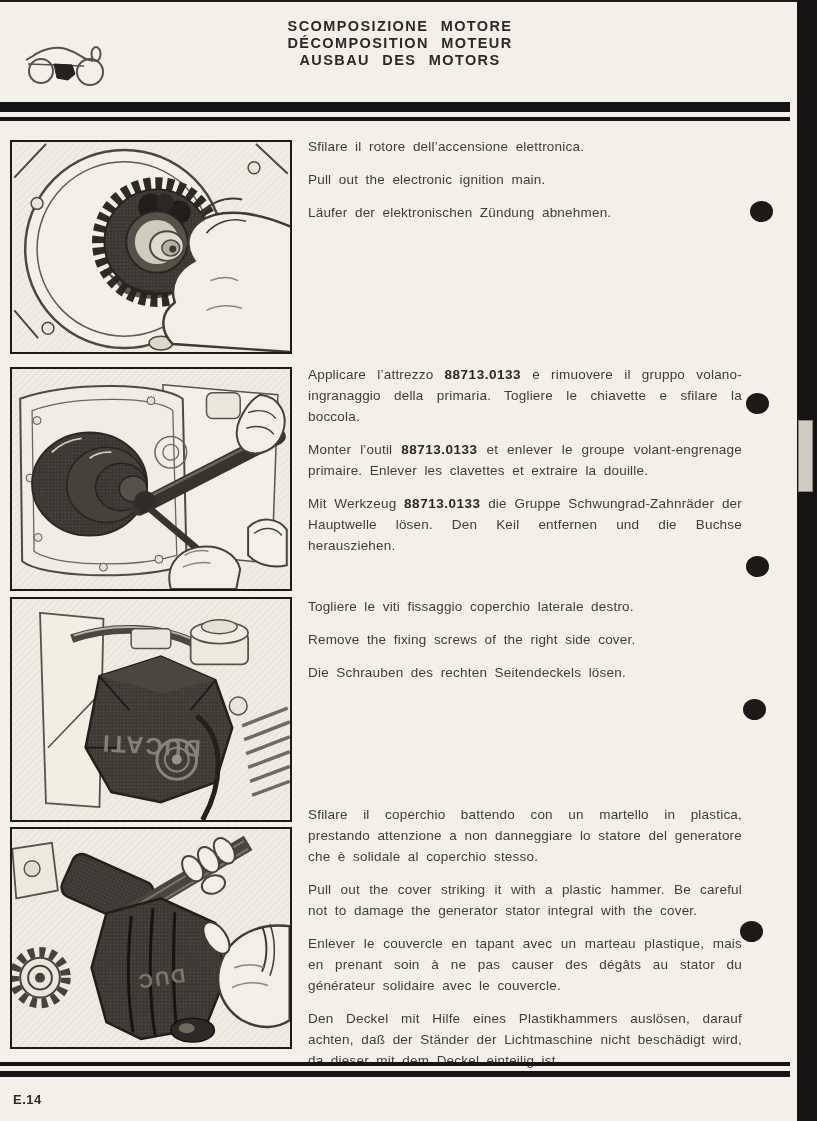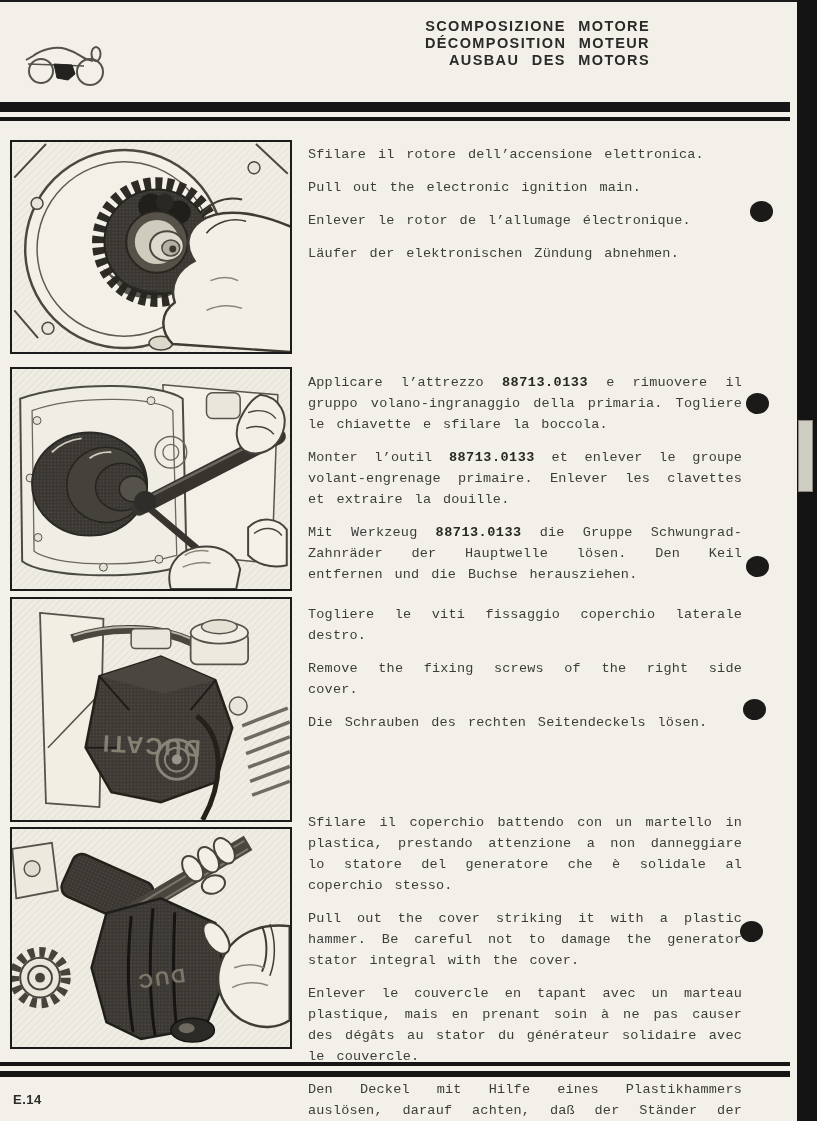--- a/index.html
+++ b/index.html
@@ -9,21 +9,21 @@
     font-family:"Liberation Sans",sans-serif;
   }
   .abs{position:absolute;}
   
   #top-edge{left:0;top:0;width:817px;height:2px;background:#1c1c1c;}
   
   #logo{left:20px;top:26px;width:92px;height:62px;}
   #title{left:150px;top:18px;width:500px;text-align:center;color:#2c2a28;}
   #title div{
     font-size:14.5px;font-weight:bold;line-height:17px;
-    letter-spacing:1.4px;word-spacing:7px;text-align:right;
+    letter-spacing:1.4px;word-spacing:7px;
   }
   
   .rule{background:#151515;}
   #rule-top-a{left:0;top:102px;width:790px;height:10px;}
   #rule-top-b{left:0;top:117px;width:790px;height:4px;}
   #rule-bot-a{left:0;top:1062px;width:790px;height:4px;}
   #rule-bot-b{left:0;top:1071px;width:790px;height:6px;}
   
   #right-bar{left:797px;top:0;width:20px;height:1121px;background:#141414;}
   #binding-tab{left:798px;top:420px;width:15px;height:72px;background:#cfccc1;border:1px solid #8a887e;box-sizing:border-box;}
@@ -37,21 +37,21 @@
   #fig2{top:367px;height:224px;}
   #fig3{top:597px;height:225px;}
   #fig4{top:827px;height:222px;}
   .fig svg{display:block;width:100%;height:100%;}
   
   .text-block{
     left:308px;width:434px;color:#3f3d3a;
     font-size:13.5px;text-align:justify;
   }
   #txt1{top:136px;} #txt2{top:364px;} #txt3{top:596px;} #txt4{top:804px;}
-  .text-block p{margin:8px 0 12px 0;line-height:21px;word-spacing:3.5px;letter-spacing:0.2px;font-family:Liberation Mono, monospace;}
+  .text-block p{margin:0 0 12px 0;line-height:21px;word-spacing:3.5px;letter-spacing:0.2px;}
   .text-block b{font-weight:bold;color:#2a2824;letter-spacing:0.5px;}
   
   #page-num{left:13px;top:1092px;font-size:13px;font-weight:bold;letter-spacing:0.5px;color:#2e2c2a;}
 </style>
 </head>
 <body>
 
 <div id="page">
 
   <div id="top-edge" class="abs"></div>
@@ -228,21 +228,20 @@
       <ellipse cx="206" cy="110" rx="10" ry="18" transform="rotate(-35 206 110)" fill="#f1efe6" stroke="#3f3c36" stroke-width="2"></ellipse>
       <path d="M252,98 C258,112 258,130 252,144" fill="none" stroke="#3f3c36" stroke-width="2"></path>
       <path d="M260,96 C266,112 266,132 260,148" fill="none" stroke="#3f3c36" stroke-width="1.5"></path>
       <path d="M224,140 C234,136 246,136 254,140 M222,160 C234,154 248,154 258,158" fill="none" stroke="#8a867b" stroke-width="1.5"></path>
     </svg>
   </div>
 
   <div id="txt1" class="abs text-block">
       <p lang="it"><span>Sfilare il rotore dell’accensione elettronica.</span></p>
       <p lang="en"><span>Pull out the electronic ignition main.</span></p>
-      <p lang="fr"><span>Enlever le rotor de l’allumage électronique.</span></p>
       <p lang="de"><span>Läufer der elektronischen Zündung abnehmen.</span></p>
     </div>
   <div id="txt2" class="abs text-block">
       <p lang="it"><span>Applicare l’attrezzo </span><b>88713.0133</b><span> e rimuovere il gruppo volano-ingranaggio della primaria. Togliere le chiavette e sfilare la boccola.</span></p>
       <p lang="fr"><span>Monter l’outil </span><b>88713.0133</b><span> et enlever le groupe volant-engrenage primaire. Enlever les clavettes et extraire la douille.</span></p>
       <p lang="de"><span>Mit Werkzeug </span><b>88713.0133</b><span> die Gruppe Schwungrad-Zahnräder der Hauptwelle lösen. Den Keil entfernen und die Buchse herausziehen.</span></p>
     </div>
   <div id="txt3" class="abs text-block">
       <p lang="it"><span>Togliere le viti fissaggio coperchio laterale destro.</span></p>
       <p lang="en"><span>Remove the fixing screws of the right side cover.</span></p>

